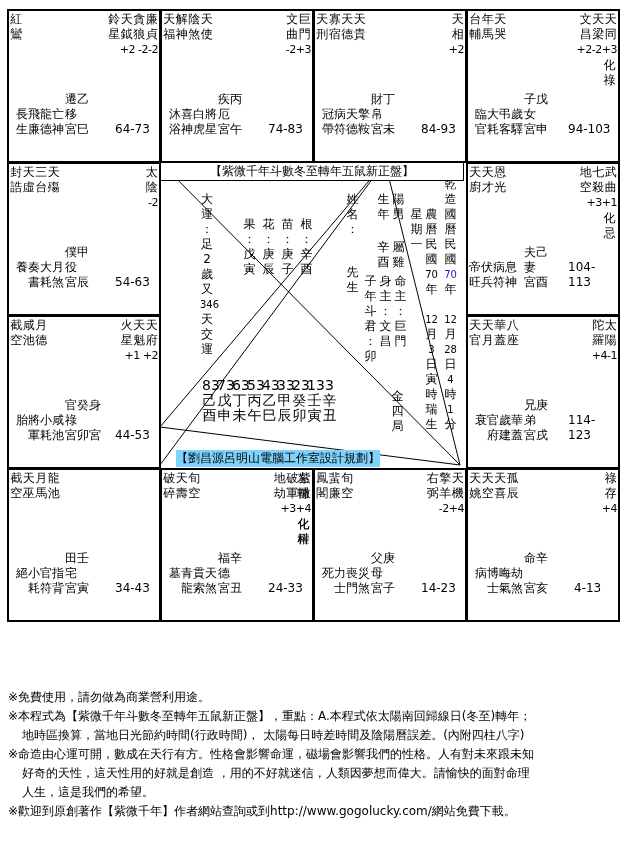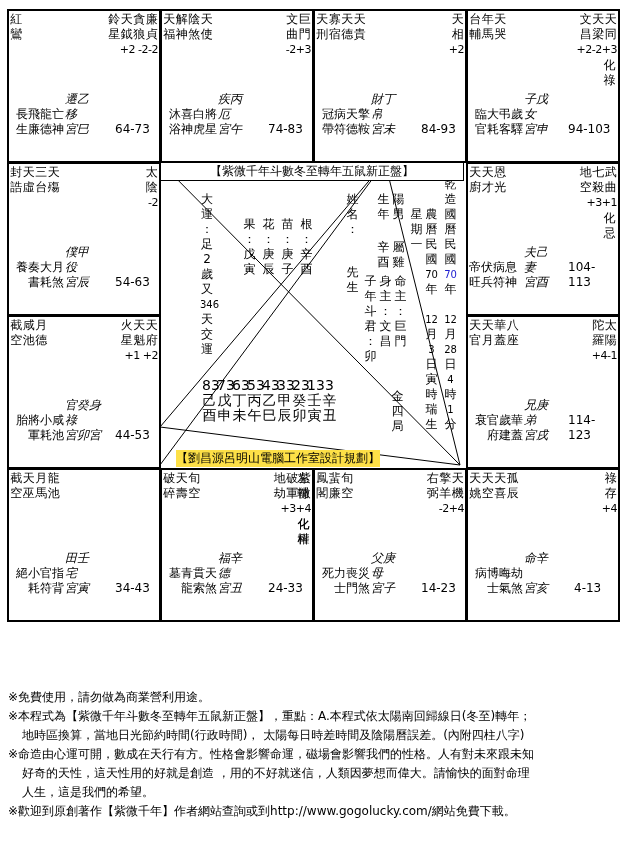--- a/index.html
+++ b/index.html
@@ -7,27 +7,27 @@
          font-family:"DejaVu Sans", sans-serif; color:#000; font-size:12px; }
   .chart { position:absolute; left:7px; top:9px; width:610px; height:613px; }
   .cell { position:absolute; border:2px solid #000; box-sizing:border-box; background:#fff; overflow:hidden; }
   .stars-left { position:absolute; left:1px; top:1px; line-height:15px; font-size:12px; }
   .stars-right { position:absolute; right:1px; top:1px; line-height:15px; font-size:12px; text-align:right; }
   .vcol { display:inline-block; width:12.5px; text-align:center; vertical-align:top; }
   .bright { position:absolute; right:1px; top:32px; font-size:11px; letter-spacing:-0.5px; }
   .hua { position:absolute; right:2px; top:47px; width:13px; line-height:15px; text-align:center; }
   .huaL { position:absolute; left:135px; top:47px; width:13px; line-height:15px; text-align:center; }
   .gods { position:absolute; left:1px; bottom:24px; line-height:15px; }
-  .palace { position:absolute; left:56px; bottom:24px; line-height:15px;font-style:italic; }
+  .palace { position:absolute; left:56px; bottom:24px; line-height:15px; }
   .range { position:absolute; bottom:24px; line-height:15px; font-size:12px; }
   .center { position:absolute; left:153px; top:153px; width:304px; height:307px; }
   .banner { position:absolute; left:0; top:0; width:302px; height:17px; border:1px solid #000;
             text-align:center; line-height:17px; font-size:12px; background:#fff; z-index:2; }
   .vert { position:absolute; line-height:15px; font-size:12px; text-align:center; width:13px; }
-  .credit { position:absolute; left:16px; bottom:2px; font-size:12px; z-index:2; background:#fde047; }
+  .credit { position:absolute; left:16px; bottom:2px; font-size:12px; z-index:2; background:#7dd3fc; }
   .dyn { position:absolute; left:42px; top:216px; font-size:14px; line-height:15px; }
   .dyn span { display:inline-block; width:15px; text-align:center; }
   .footer { position:absolute; left:8px; top:688px; width:612px; font-size:12px; line-height:19px; }
   .footer p { margin:0; }
   .indent { padding-left:14px; }
   .blue { color:#2020d0; }
   svg.lines { position:absolute; left:0; top:0; z-index:1; pointer-events:none; }
 </style>
 </head>
 <body>

